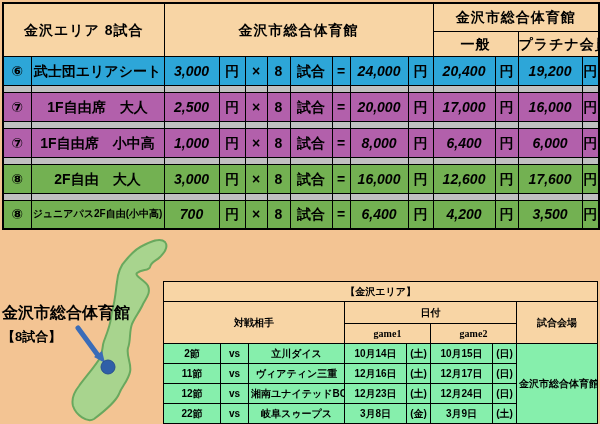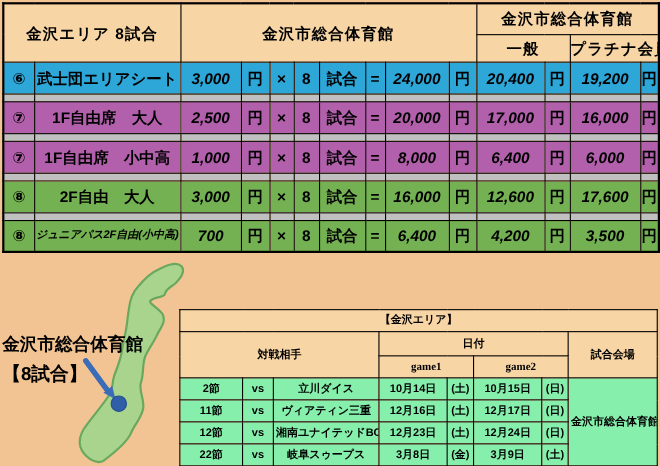--- a/index.html
+++ b/index.html
@@ -25,32 +25,32 @@
   .hdr-r1{height:28px;} .hdr-r2{height:25px;}
   .hcell{background:#f8d5a5; font-size:15px; letter-spacing:1px;}
   .datarow{height:29px;}
   .r-blue td{background:#2da6d8;}
   .r-purple td{background:#b260ab;}
   .r-green td{background:#73b152;}
   .seprow{height:7px;}
   .seprow td{background:#c0c0c0; padding:0;}
   .c-num{font-size:16px;}
   .c-label{font-size:14px; letter-spacing:0;margin-top:24px;}
-  .c-label.small{font-size:10px;font-style:italic;}
+  .c-label.small{font-size:10px;}
   .c-money{font-size:15px;font-style:italic;}
   .c-unit{font-size:14px;}
 
   
   .map{position:absolute; left:50px; top:236px; width:120px; height:188px;}
   .venue-label{
     position:absolute; left:2px; top:303px; font-size:16px;
     letter-spacing:0px; white-space:nowrap;
   }
   .games-label{
-    position:absolute; left:2px; top:328px; font-size:17px; white-space:nowrap;
+    position:absolute; left:2px; top:328px; font-size:13px; white-space:nowrap;
   }
 
   
   .schedule{
     position:absolute; left:163px; top:281px; width:434px;
     border-collapse:collapse; table-layout:fixed;
     border:1px solid #000; background:#f8d5a5;
   }
   .schedule td{
     border:1px solid #000; padding:2px; text-align:center;

